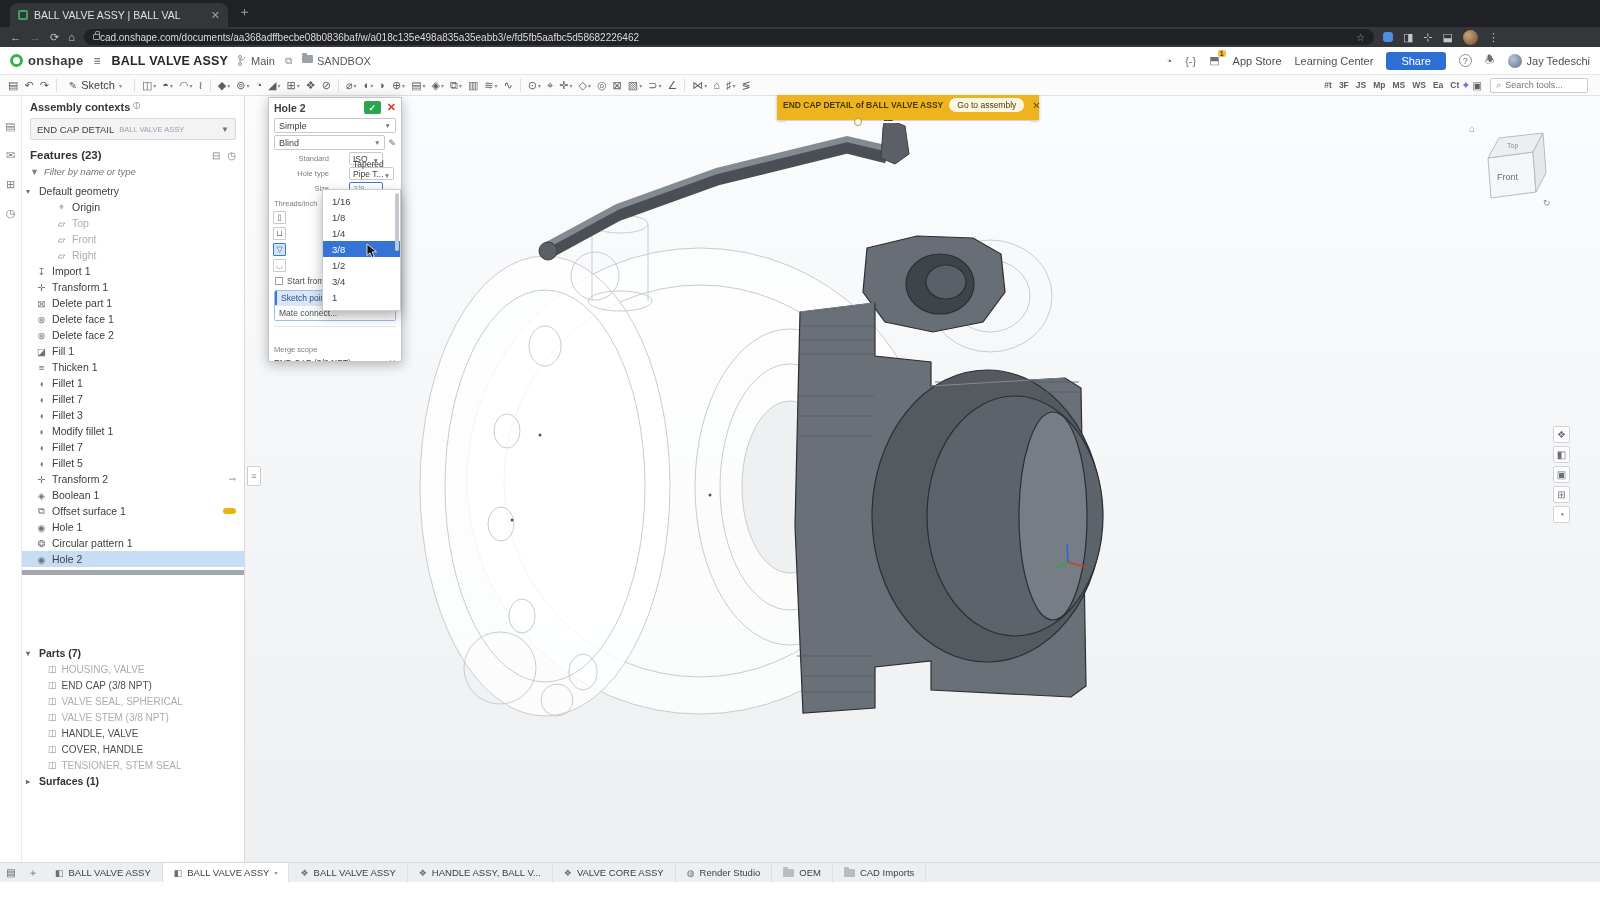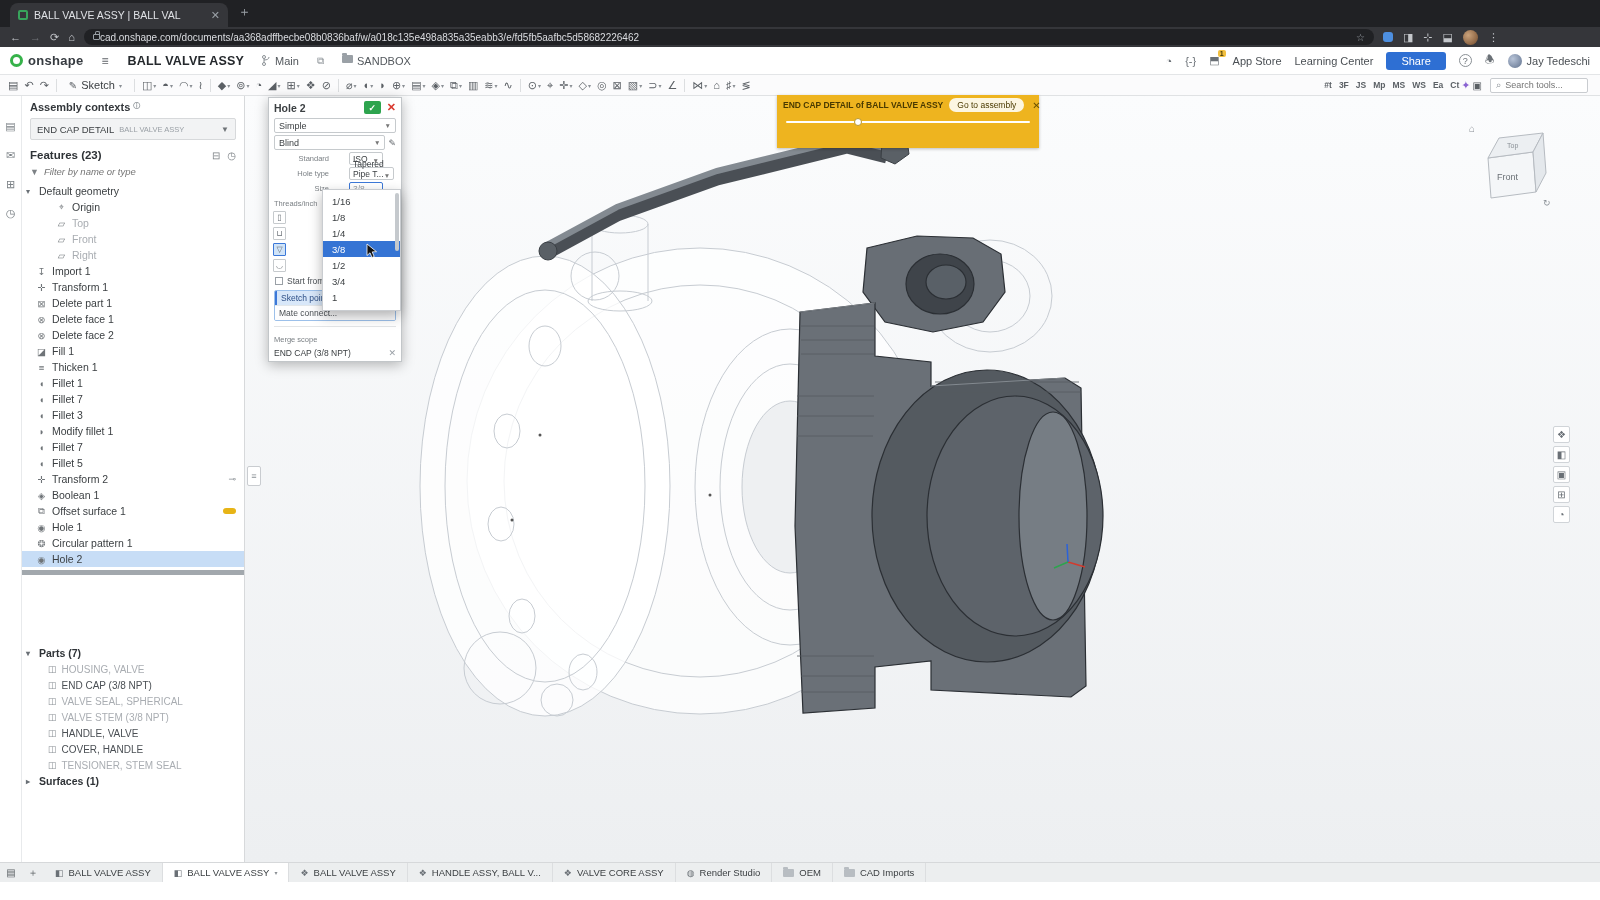--- a/index.html
+++ b/index.html
@@ -18,21 +18,21 @@
   .nav.dim{color:#72757a}
   .urlpill{flex:1;max-width:1290px;height:16px;background:#202124;border-radius:8px;display:flex;align-items:center;gap:0;padding:0 9px;color:#dadce0;font-size:10px;overflow:hidden;white-space:nowrap}
   .lock{width:7px;height:6px;border:1px solid #9aa0a6;border-radius:1px;position:relative;flex:none}
   .lock::before{content:"";position:absolute;top:-4px;left:1px;width:3px;height:3px;border:1px solid #9aa0a6;border-bottom:none;border-radius:2px 2px 0 0}
   .urlpill .star{margin-left:auto;color:#9aa0a6}
   .urlright{display:flex;gap:10px;align-items:center;color:#c4c7cb;font-size:11px}
   .avatar{width:15px;height:15px;border-radius:50%;background:radial-gradient(circle at 35% 35%,#caa27b,#70492a)}
   .extdot{width:10px;height:10px;border-radius:3px;background:#4d8fe0}
 
   
-  .osbar{height:28px;background:#fff;border-bottom:1px solid #e3e5e7;display:flex;align-items:center;padding:0 10px;gap:18px}
+  .osbar{height:28px;background:#fff;border-bottom:1px solid #e3e5e7;display:flex;align-items:center;padding:0 10px;gap:10px}
   .oslogo{display:flex;align-items:center;gap:5px}
   .oslogo .mark{width:13px;height:13px;border-radius:50%;border:3.5px solid #36b24a}
   .oslogo .word{font-weight:bold;font-size:13px;color:#363b40;letter-spacing:.3px}
   .burger{color:#5f6368;font-size:12px;letter-spacing:1px}
   .doctitle{font-weight:bold;font-size:12.5px;color:#24282c;letter-spacing:.2px}
   .wsname,.crumbfolder{font-size:11px;color:#53585d;display:flex;gap:4px;align-items:flex-start}
   .minico{color:#8a9095;font-size:10px}
   .folder-ico{width:11px;height:8px;background:#9aa0a6;position:relative;border-radius:1px;flex:none}
   .folder-ico::before{content:"";position:absolute;top:-2px;left:0;width:5px;height:2px;background:#9aa0a6;border-radius:1px 1px 0 0}
   .os-right{margin-left:auto;display:flex;align-items:center;gap:13px;font-size:11px;color:#4a4f54}
@@ -116,33 +116,33 @@
   .dval .c{margin-left:auto;font-size:6.5px;color:#777}
   .threads{margin:4px 5px 0;font-size:7.5px;color:#7b8085}
   .pictos{display:flex;flex-direction:column;gap:3px;margin:3px 0 0 4px;width:15px}
   .picto{width:13px;height:13px;border:1px solid #c6cacd;border-radius:1px;display:flex;align-items:center;justify-content:center;font-size:8px;color:#6a7076;background:#fff}
   .picto.on{background:#cfe3f8;border-color:#3c78d8}
   .dchk{display:flex;align-items:center;gap:4px;margin:4px 6px 0;font-size:8.5px;color:#4a4f54}
   .cbox{width:8px;height:8px;border:1px solid #9aa0a6;background:#fff;flex:none}
   .selbox{margin:4px 5px 0;border:1px solid #9cc0ea;border-radius:2px;overflow:hidden}
   .selrow1{background:#d8e7f9;color:#2c4e86;padding:2px 4px;font-size:8.5px;border-left:2px solid #3c78d8}
   .selrow2{padding:2px 4px;font-size:8.5px;background:#fdfdfe;border-top:1px solid #e3e7ea;color:#4a4f54}
-  .msec{margin:5px 5px 0;border-top:1px solid #e3e5e7;padding-top:8px}
+  .msec{margin:5px 5px 0;border-top:1px solid #e3e5e7;padding-top:18px}
   .mlab{font-size:7.5px;color:#7b8085}
   .mval{display:flex;align-items:center;margin-top:2px;height:13px;font-size:8.5px;color:#3c4043}
   .mval .x{margin-left:auto;color:#9aa0a6;font-size:9px}
 
   
   .ddn{position:absolute;left:322px;top:189px;width:79px;height:122px;background:#fff;border:1px solid #c9ccd0;box-shadow:0 5px 12px rgba(0,0,0,.3);z-index:30;overflow:hidden;padding-top:3px}
   .opt{height:16px;display:flex;align-items:center;padding-left:9px;font-size:9.5px;color:#3c4043}
   .opt.on{background:#3574d4;color:#fff}
   .ddsb{position:absolute;right:1px;top:3px;width:4px;height:58px;background:#c5c9cd;border-radius:2px}
 
   
-  .ctxbanner{position:absolute;left:777px;top:95px;width:262px;height:53px;background:#eeb41f;z-index:15;box-shadow:0 1px 3px rgba(0,0,0,.25)}
+  .ctxbanner{position:absolute;left:777px;top:95px;width:262px;height:25px;background:#eeb41f;z-index:15;box-shadow:0 1px 3px rgba(0,0,0,.25)}
   .cb-top{display:flex;align-items:center;gap:6px;padding:3px 6px 0}
   .cb-text{font-size:8.5px;font-weight:bold;color:#4a3a00;white-space:nowrap}
   .cb-btn{margin-left:auto;background:#fcf6e2;border-radius:8px;padding:2px 8px;font-size:8.5px;color:#4a3a00;white-space:nowrap}
   .cb-x{color:#6b5200;font-size:10px;margin-left:2px}
   .cb-slider{position:relative;margin:9px 9px 0;height:2px;background:#fff;border-radius:1px}
   .cb-knob{position:absolute;left:28%;top:-3px;width:8px;height:8px;border-radius:50%;background:#fff;border:1px solid #b9962c}
 
   .sidehandle{position:absolute;left:247px;top:466px;width:14px;height:20px;background:#fff;border:1px solid #c9ccd0;border-radius:2px;z-index:12;display:flex;align-items:center;justify-content:center;color:#8a9095;font-size:9px}
   .cursor{position:absolute;left:366px;top:243px;z-index:40}
 

